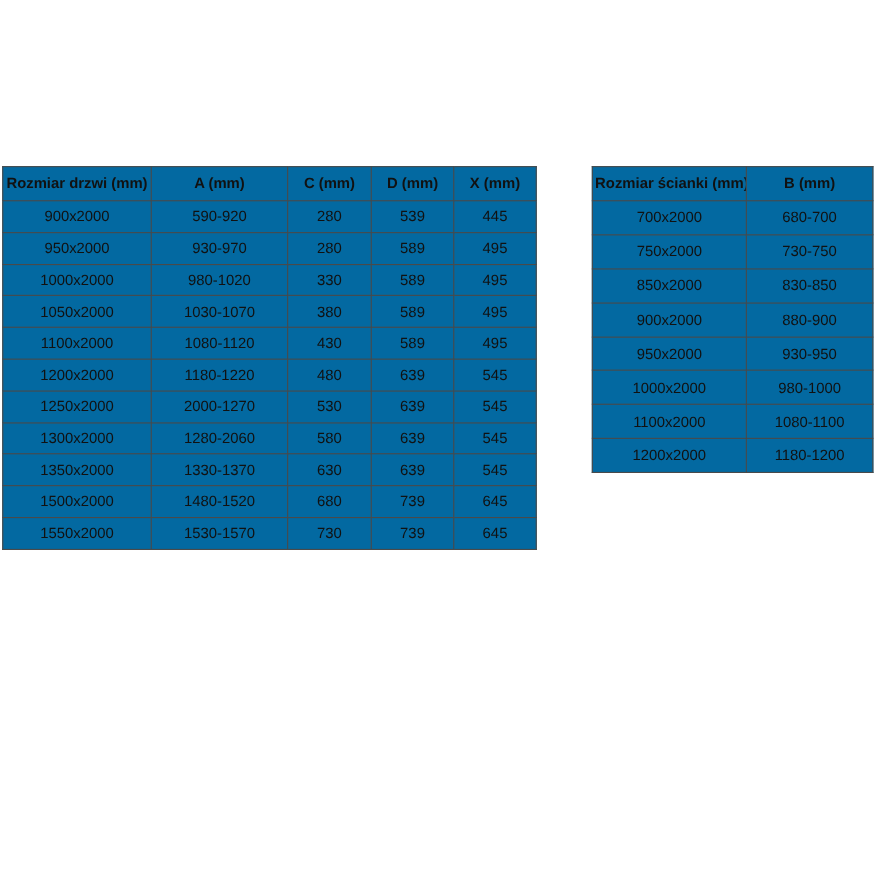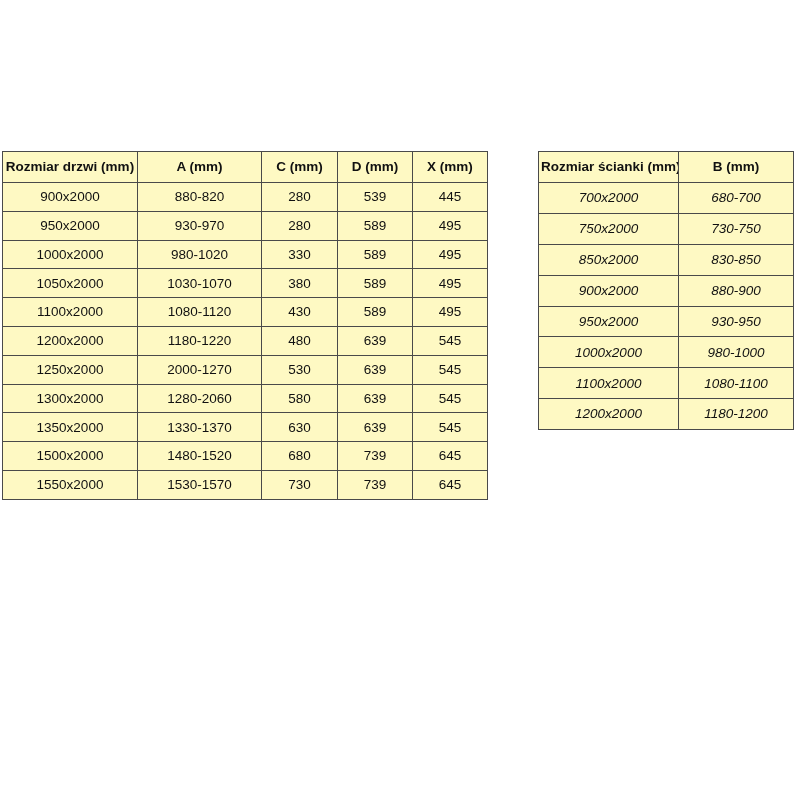--- a/index.html
+++ b/index.html
@@ -17,21 +17,21 @@
     position: relative;
     width: 800px;
     height: 800px;
     background: #ffffff;
     overflow: hidden;
   }
   table.spec {
     position: absolute;
     border-collapse: collapse;
     table-layout: fixed;
-    background: #fef9c3;
+    background: #0369a1;
   }
   table.spec th,
   table.spec td {
     border: 1px solid #4a4a4a;
     text-align: center;
     vertical-align: middle;
     padding: 0 2px;
     font-size: 13.5px;
     line-height: 1;
     color: #111111;
@@ -54,21 +54,21 @@
   #door-table col:nth-child(3) { width: 76px; }
   #door-table col:nth-child(4) { width: 75px; }
   #door-table col:nth-child(5) { width: 75px; }
   
   #wall-table {
     left: 538px;
     top: 151px;
     width: 255px;
   }
   #wall-table th { height: 30px; }
-  #wall-table td { height: 29.9px; font-style: italic; }
+  #wall-table td { height: 29.9px; }
   #wall-table col:nth-child(1) { width: 140px; }
   #wall-table col:nth-child(2) { width: 115px; }
 </style>
 </head>
 <body>
 
 <div class="page">
 
   <table id="door-table" class="spec">
     <colgroup>
@@ -83,21 +83,21 @@
           <th>Rozmiar drzwi (mm)</th>
           <th>A (mm)</th>
           <th>C (mm)</th>
           <th>D (mm)</th>
           <th>X (mm)</th>
         </tr>
     </thead>
     <tbody>
         <tr>
           <td>900x2000</td>
-          <td>880-820</td>
+          <td>590-920</td>
           <td>280</td>
           <td>539</td>
           <td>445</td>
         </tr>
         <tr>
           <td>950x2000</td>
           <td>930-970</td>
           <td>280</td>
           <td>589</td>
           <td>495</td>

